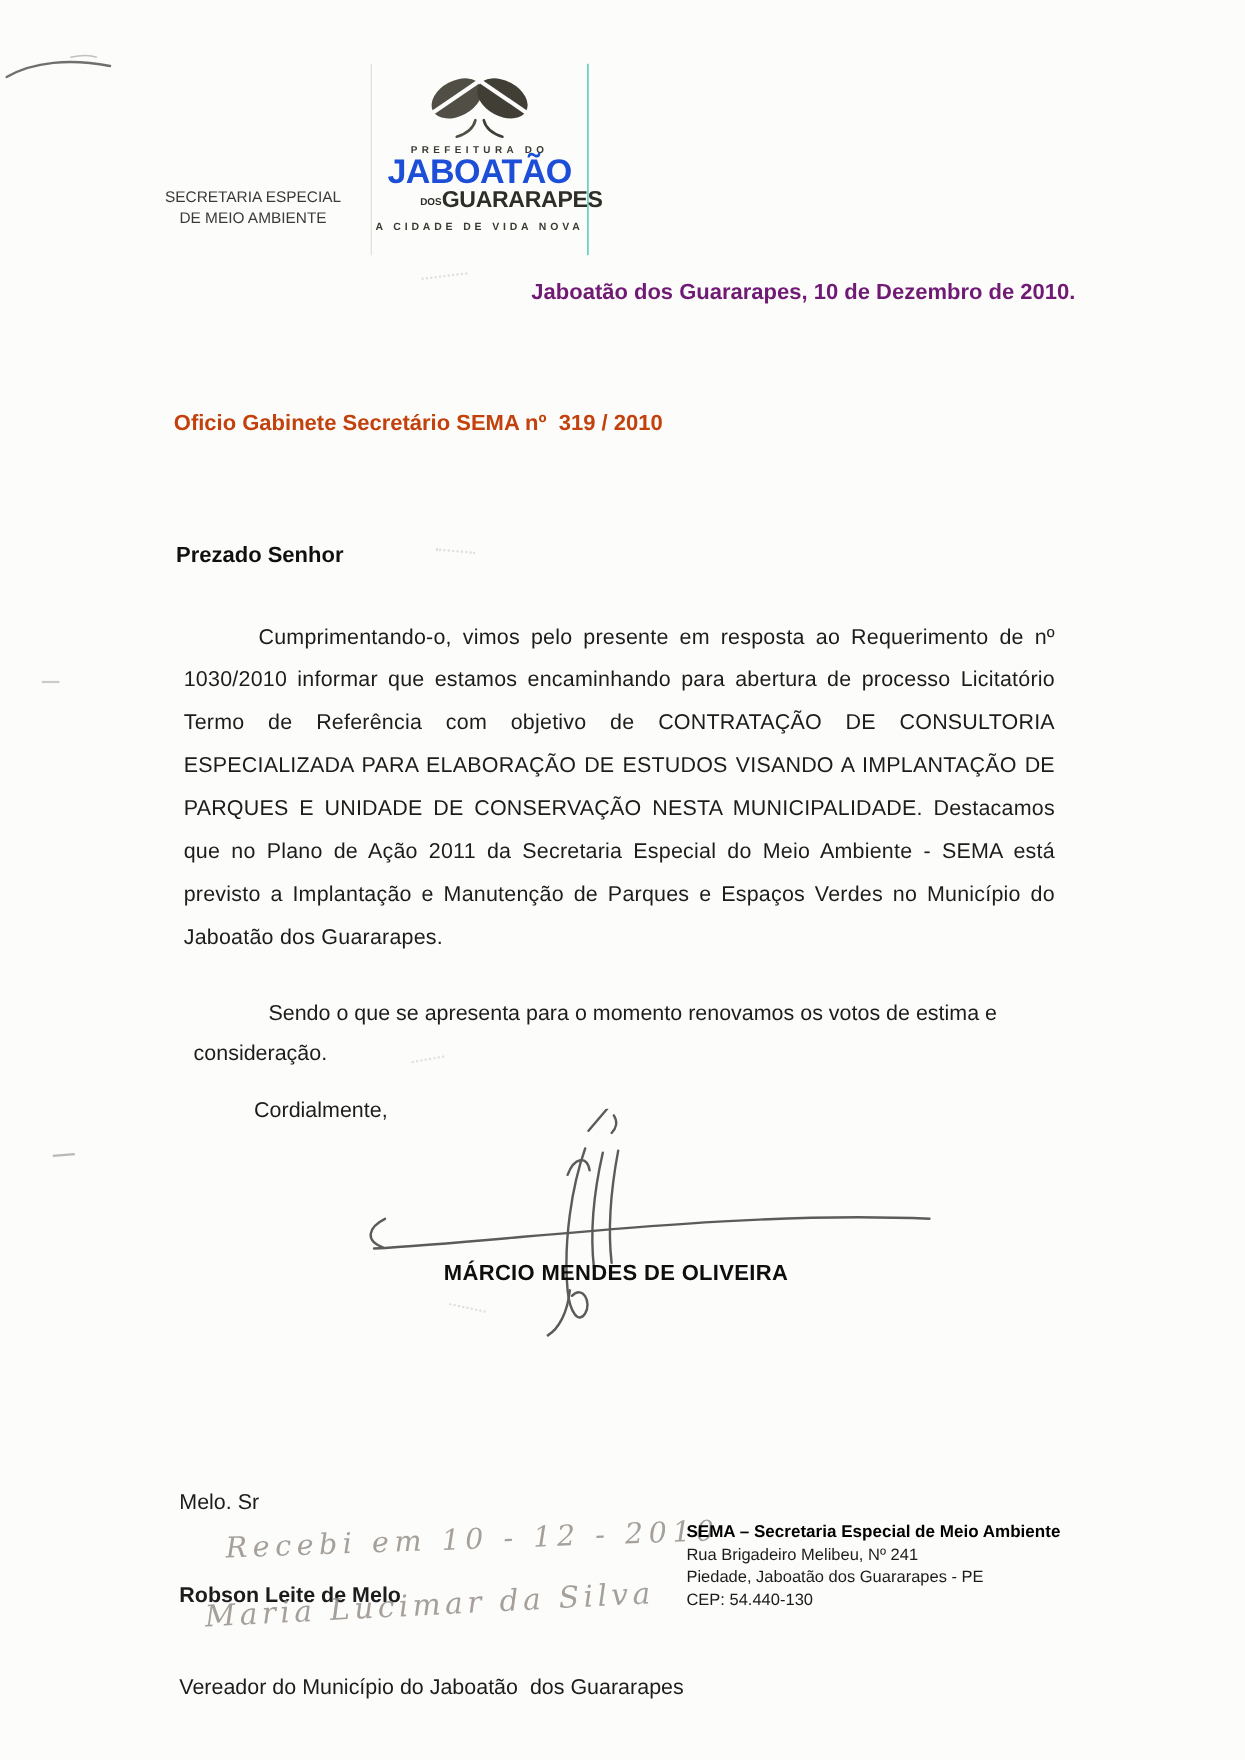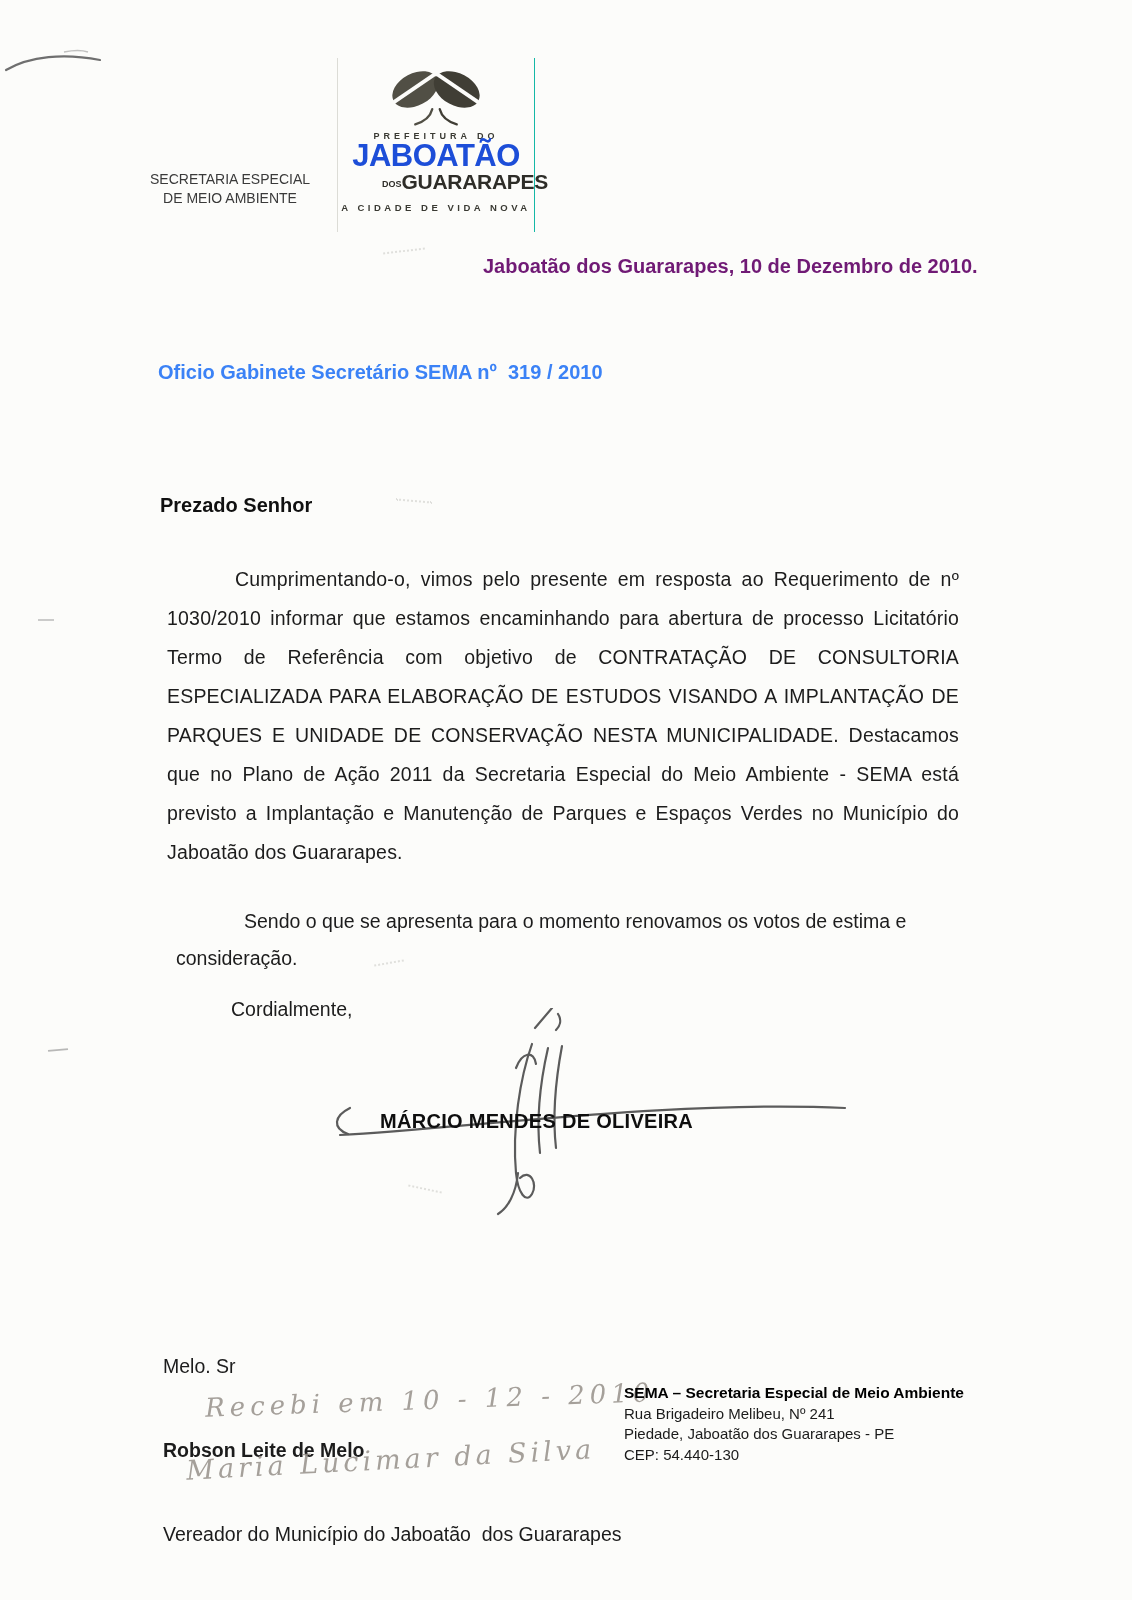--- a/index.html
+++ b/index.html
@@ -29,35 +29,35 @@
   }
   .logo-leaves{margin:6px auto 0;display:block;}
   .logo-pre{font-size:9px;font-weight:bold;letter-spacing:4px;color:#3a3a33;margin-top:1px;}
   .logo-title{font-size:31px;font-weight:800;color:#1d4ed8;line-height:30px;letter-spacing:-0.5px;}
   .logo-sub{font-size:21px;font-weight:800;color:#2e2d28;line-height:21px;letter-spacing:-0.3px;}
   .logo-sub .dos{font-size:9px;font-weight:bold;vertical-align:2px;letter-spacing:0;padding-left:44px;}
   .logo-tag{font-size:9.5px;font-weight:bold;letter-spacing:3.5px;color:#3a3a33;margin-top:7px;}
 
   
   .dateline{left:440px;top:255px;font-size:20px;font-weight:bold;color:#701a75;margin-left:43px;}
-  .reference{left:158px;top:361px;font-size:20px;font-weight:bold;color:#3b82f6;white-space:pre-wrap;}
+  .reference{left:158px;top:374px;font-size:20px;font-weight:bold;color:#c2410c;white-space:pre-wrap;}
   .salutation{left:160px;top:494px;font-size:20px;font-weight:bold;color:#101010;}
   .body1{
     left:163px;top:556px;width:792px;margin:4px;
     font-size:19.5px;line-height:39px;text-align:justify;text-indent:68px;
     letter-spacing:0.2px;
   }
   .body2{
     left:163px;top:890px;width:800px;margin:13px;
     font-size:19.5px;line-height:37px;text-indent:68px;
   }
   .closing{left:231px;top:998px;font-size:19.5px;}
 
   .signature-svg{left:320px;top:1008px;pointer-events:none;}
-  .signer{left:380px;top:1110px;width:360px;}
+  .signer{left:380px;top:1147px;width:360px;text-align:center;}
   .signer-name{font-size:20px;font-weight:bold;letter-spacing:0.3px;color:#0e0e0e;}
   .signer-title{font-size:19px;margin-top:5px;}
 
   .recipient{left:163px;top:1296px;font-size:19.5px;line-height:28px;white-space:pre-wrap;}
   .recipient .bold{font-weight:bold;}
 
   
   .hand{
     font-family:"DejaVu Serif", serif;font-style:italic;
     color:#96908a;opacity:0.85;

